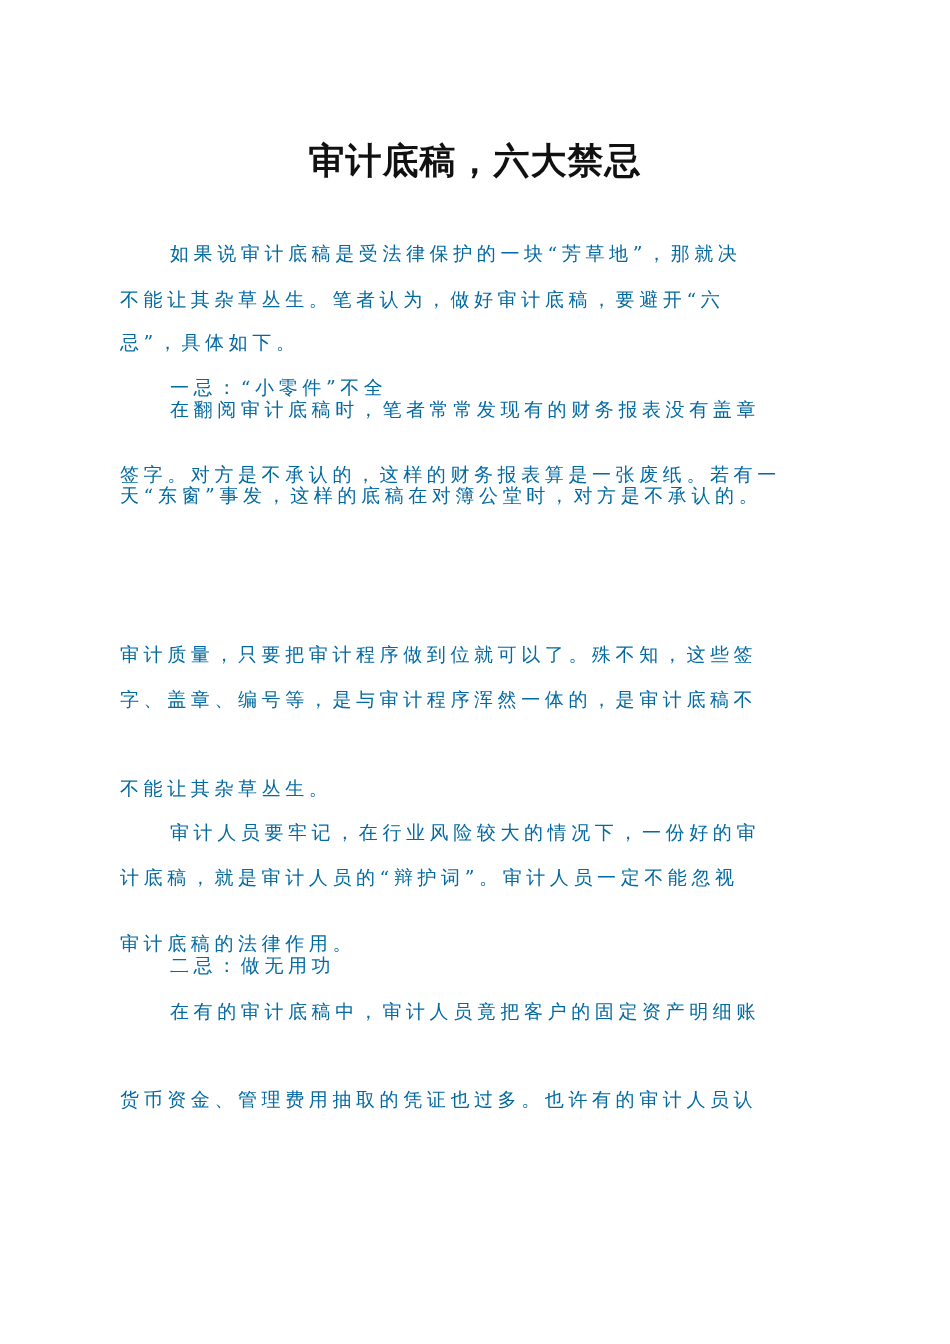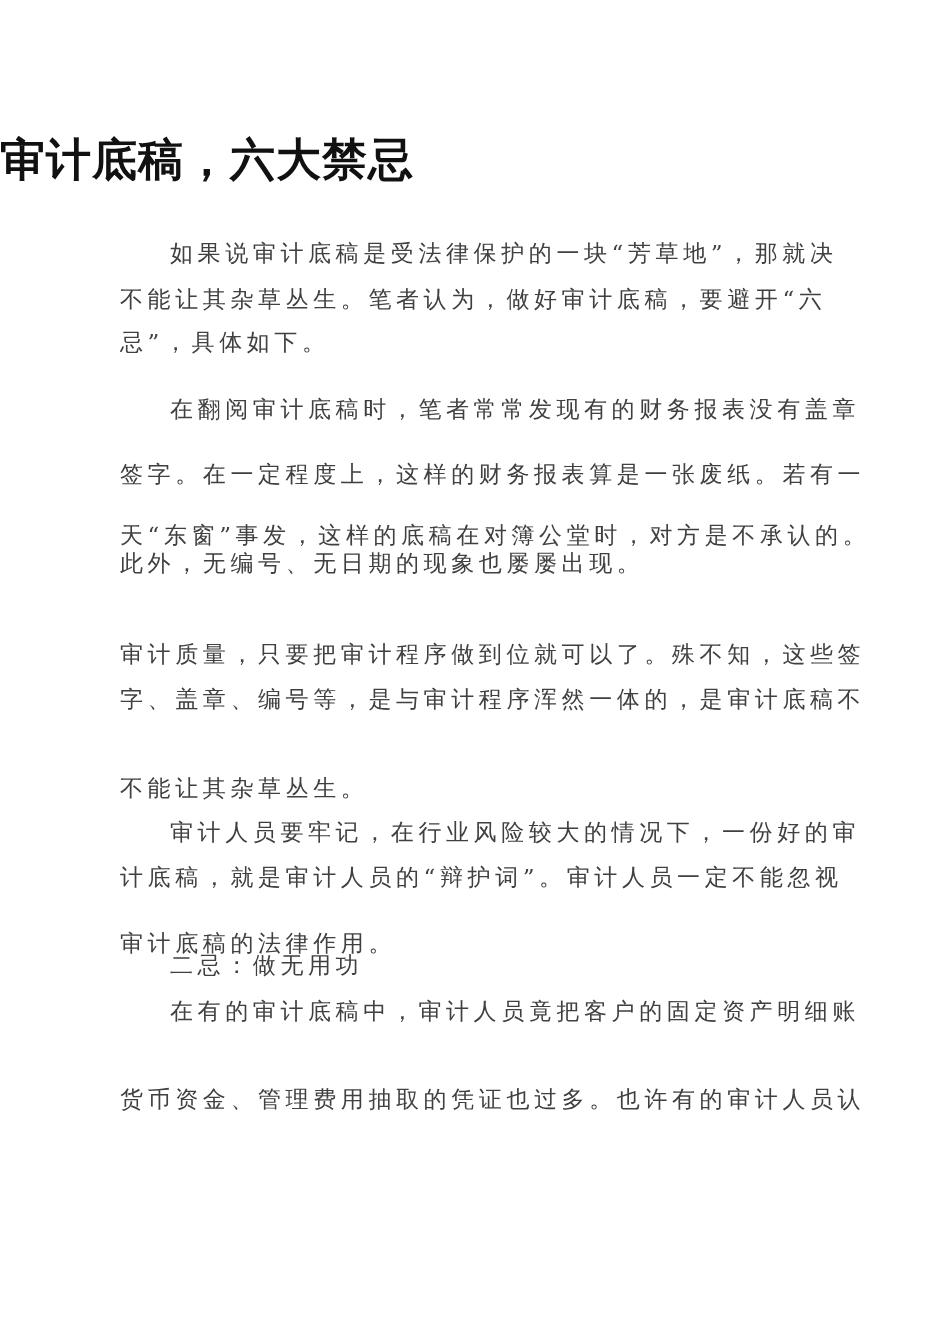--- a/index.html
+++ b/index.html
@@ -20,54 +20,54 @@
       left: 0; top: 0;
       width: 950px;
       height: 1344px;
       background: #ffffff;
     }
     .title {
       position: absolute;
       left: 0;
       top: 138px;
       width: 950px;
-      text-align: left;
-      font-size: 45px;
+      text-align: center;
+      font-size: 36px;
       font-weight: bold;
       line-height: 44px;
       letter-spacing: 1px;
       color: #111111;
     }
     .line {
       position: absolute;
       left: 120px;
       width: 720px;
-      font-size: 23px;
+      font-size: 19px;
       line-height: 30px;
       white-space: nowrap;
       letter-spacing: 4.6px;
-      color: #404040;
+      color: #0369a1;
     }
     .indent { left: 170px; }
   </style>
 </head>
 <body>
 
 <div class="page">
   <div class="title">审计底稿，六大禁忌</div>
 
   <div class="line indent" style="top:238px">如果说审计底稿是受法律保护的一块“芳草地”，那就决</div>
   <div class="line" style="top:327px">忌”，具体如下。</div>
   <div class="line" style="top:284px">不能让其杂草丛生。笔者认为，做好审计底稿，要避开“六</div>
 
+  <div class="line indent" style="top:372px">一忌：“小零件”不全</div>
 
   <div class="line indent" style="top:394px">在翻阅审计底稿时，笔者常常发现有的财务报表没有盖章</div>
-  <div class="line" style="top:459px">签字。在一定程度上，这样的财务报表算是一张废纸。若有一</div>
-  <div class="line" style="top:520px">天“东窗”事发，这样的底稿在对簿公堂时，对方是不承认的。</div>
-  <div class="line" style="top:548px">此外，无编号、无日期的现象也屡屡出现。</div>
+  <div class="line" style="top:459px">签字。对方是不承认的，这样的财务报表算是一张废纸。若有一</div>
+  <div class="line" style="top:480px">天“东窗”事发，这样的底稿在对簿公堂时，对方是不承认的。</div>
 
   <div class="line" style="top:639px">审计质量，只要把审计程序做到位就可以了。殊不知，这些签</div>
   <div class="line" style="top:684px">字、盖章、编号等，是与审计程序浑然一体的，是审计底稿不</div>
   <div class="line" style="top:773px">不能让其杂草丛生。</div>
 
   <div class="line indent" style="top:817px">审计人员要牢记，在行业风险较大的情况下，一份好的审</div>
   <div class="line" style="top:862px">计底稿，就是审计人员的“辩护词”。审计人员一定不能忽视</div>
   <div class="line" style="top:928px">审计底稿的法律作用。</div>
 
   <div class="line indent" style="top:950px">二忌：做无用功</div>

